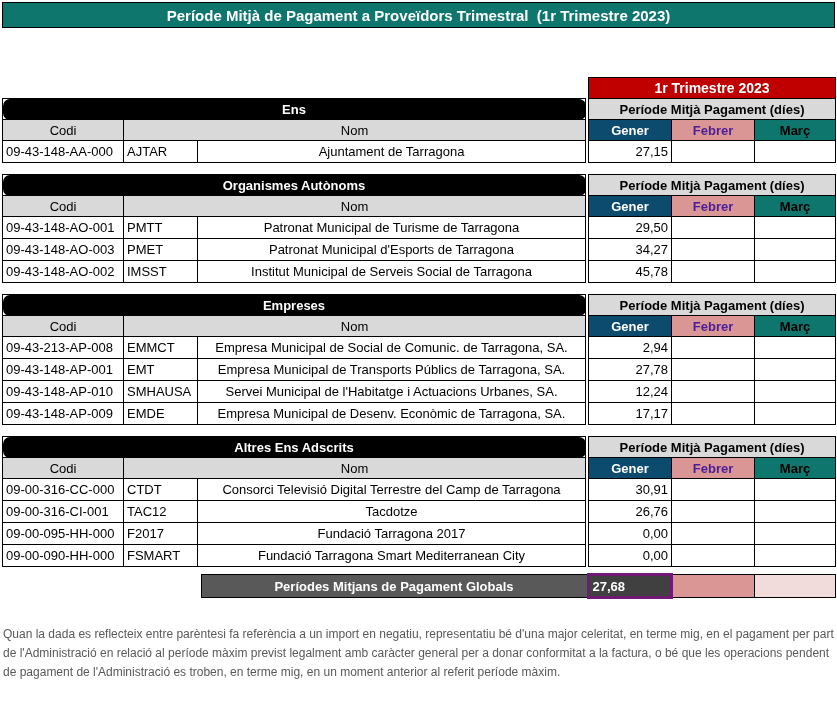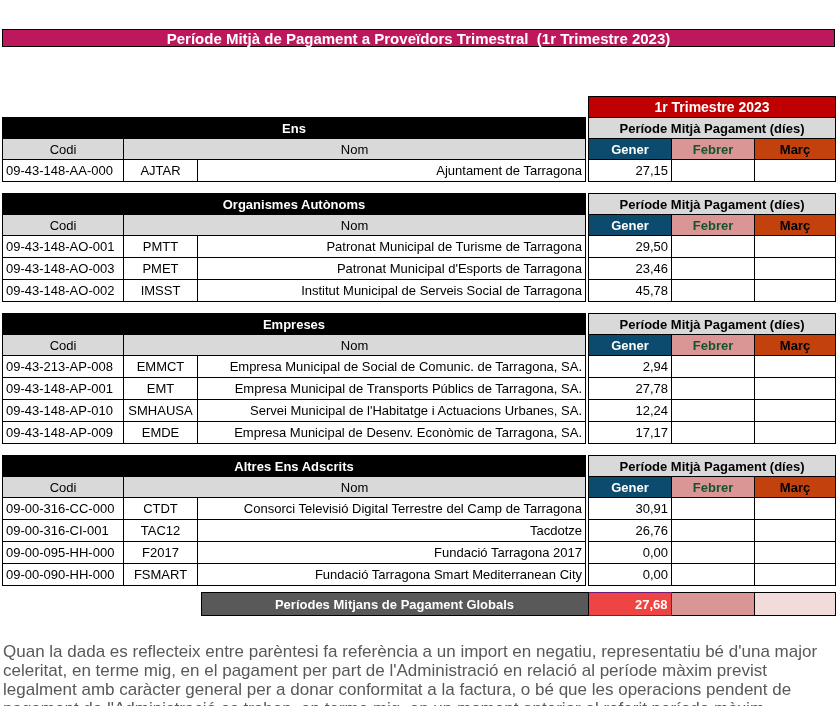--- a/index.html
+++ b/index.html
@@ -6,89 +6,88 @@
   html, body { margin: 0; padding: 0; background: #ffffff; }
   body {
     width: 837px;
     font-family: "Liberation Sans", "DejaVu Sans", sans-serif;
     color: #000;
   }
   .page { padding: 2px; width: 837px; }
 
   
   .title-bar {
-    width: 833px; height: 18px;
-    background: #be185d;
+    width: 833px; height: 26px;
+    background: #0f766e;
     border: 1px solid #000;
     color: #fff; font-weight: bold; font-size: 15px;
     display: flex; align-items: center; justify-content: center;
     white-space: pre-wrap;
-    margin-top: 27px;
   }
 
   
   table.sec {
     border-collapse: collapse;
     table-layout: fixed;
     width: 833px;
     margin-top: 11px;
     font-size: 13px;
   }
   table.sec.first { margin-top: 49px; }
   table.sec td, table.sec th { overflow: hidden; white-space: nowrap; }
   table.sec td, table.sec th { border: 1px solid #000; padding: 0 3px; height: 21px; }
   td.gap, td.nob { border: none !important; background: #fff; padding: 0; }
 
   th.qhead {
     background: #C00000; color: #fff; font-weight: bold; font-size: 14px;
     text-align: center; white-space: pre-wrap;
   }
   th.sec-name {
-    background: #000; color: #fff; font-weight: bold; text-align: center;
+    background: #000; color: #fff; font-weight: bold; text-align: center; border-radius: 7px;
   }
   th.period {
     background: #D9D9D9; color: #000; font-weight: bold; text-align: center;
     white-space: pre-wrap; font-size: 13px; margin-left: 12px;
   }
   td.colh { background: #D9D9D9; text-align: center; font-weight: normal; margin-top: 17px; }
   td.m-gener  { background: #0c4a6e; color: #fff; font-weight: bold; text-align: center; }
-  td.m-febrer { background: #D99694; color: #14532d; font-weight: bold; text-align: center; }
-  td.m-marc   { background: #c2410c; color: #000; font-weight: bold; text-align: center; }
+  td.m-febrer { background: #D99694; color: #4c1d95; font-weight: bold; text-align: center; }
+  td.m-marc   { background: #0f766e; color: #000; font-weight: bold; text-align: center; }
 
   tr.r-data td { height: 22px; background: #fff; }
   td.codi { text-align: left; padding-left: 2px; }
-  td.sigla { text-align: center; }
-  td.nom  { text-align: right; }
+  td.sigla { text-align: left; }
+  td.nom  { text-align: center; }
   td.val  { text-align: right; padding-right: 4px; }
 
   
   table.globals {
     border-collapse: collapse; table-layout: fixed;
     width: 833px; margin-top: 6px; font-size: 13px;
   }
   table.globals td { height: 23px; padding: 0 3px; overflow: hidden; white-space: nowrap; }
   td.g-label {
     background: #595959; color: #fff; font-weight: bold; text-align: center;
     border: 1px solid #000;
   }
   td.g-gener {
-    background: #ef4444; color: #fff; font-weight: bold; text-align: right;
-    border: 1px solid #701a75; padding-right: 4px;
+    background: #404040; color: #fff; font-weight: bold; text-align: left;
+    border: 3px solid #701a75; padding-right: 4px;
   }
   td.g-febrer { background: #D99694; border: 1px solid #000; }
   td.g-marc   { background: #F2DCDB; border: 1px solid #000; }
 
   
   .note { margin-top: 26px; padding: 0 1px; }
   .note-title {
     color: #C00000; font-weight: bold; text-decoration: underline;
     font-size: 13px;
   }
   .note-body {
-    margin-top: 24px; color: #595959; font-size: 17px; line-height: 19px;
+    margin-top: 24px; color: #595959; font-size: 12px; line-height: 19px;
     width: 835px;
   }
 </style>
 </head>
 <body>
 
 <div class="page">
 
   <div class="title-bar">Període Mitjà de Pagament a Proveïdors Trimestral  (1r Trimestre 2023)</div>
 
@@ -163,21 +162,21 @@
       <td class="gap"></td>
       <td class="val">29,50</td>
       <td class="val"></td>
       <td class="val"></td>
     </tr>
     <tr class="r-data">
       <td class="codi">09-43-148-AO-003</td>
       <td class="sigla">PMET</td>
       <td class="nom">Patronat Municipal d'Esports de Tarragona</td>
       <td class="gap"></td>
-      <td class="val">23,46</td>
+      <td class="val">34,27</td>
       <td class="val"></td>
       <td class="val"></td>
     </tr>
     <tr class="r-data">
       <td class="codi">09-43-148-AO-002</td>
       <td class="sigla">IMSST</td>
       <td class="nom">Institut Municipal de Serveis Social de Tarragona</td>
       <td class="gap"></td>
       <td class="val">45,78</td>
       <td class="val"></td>

